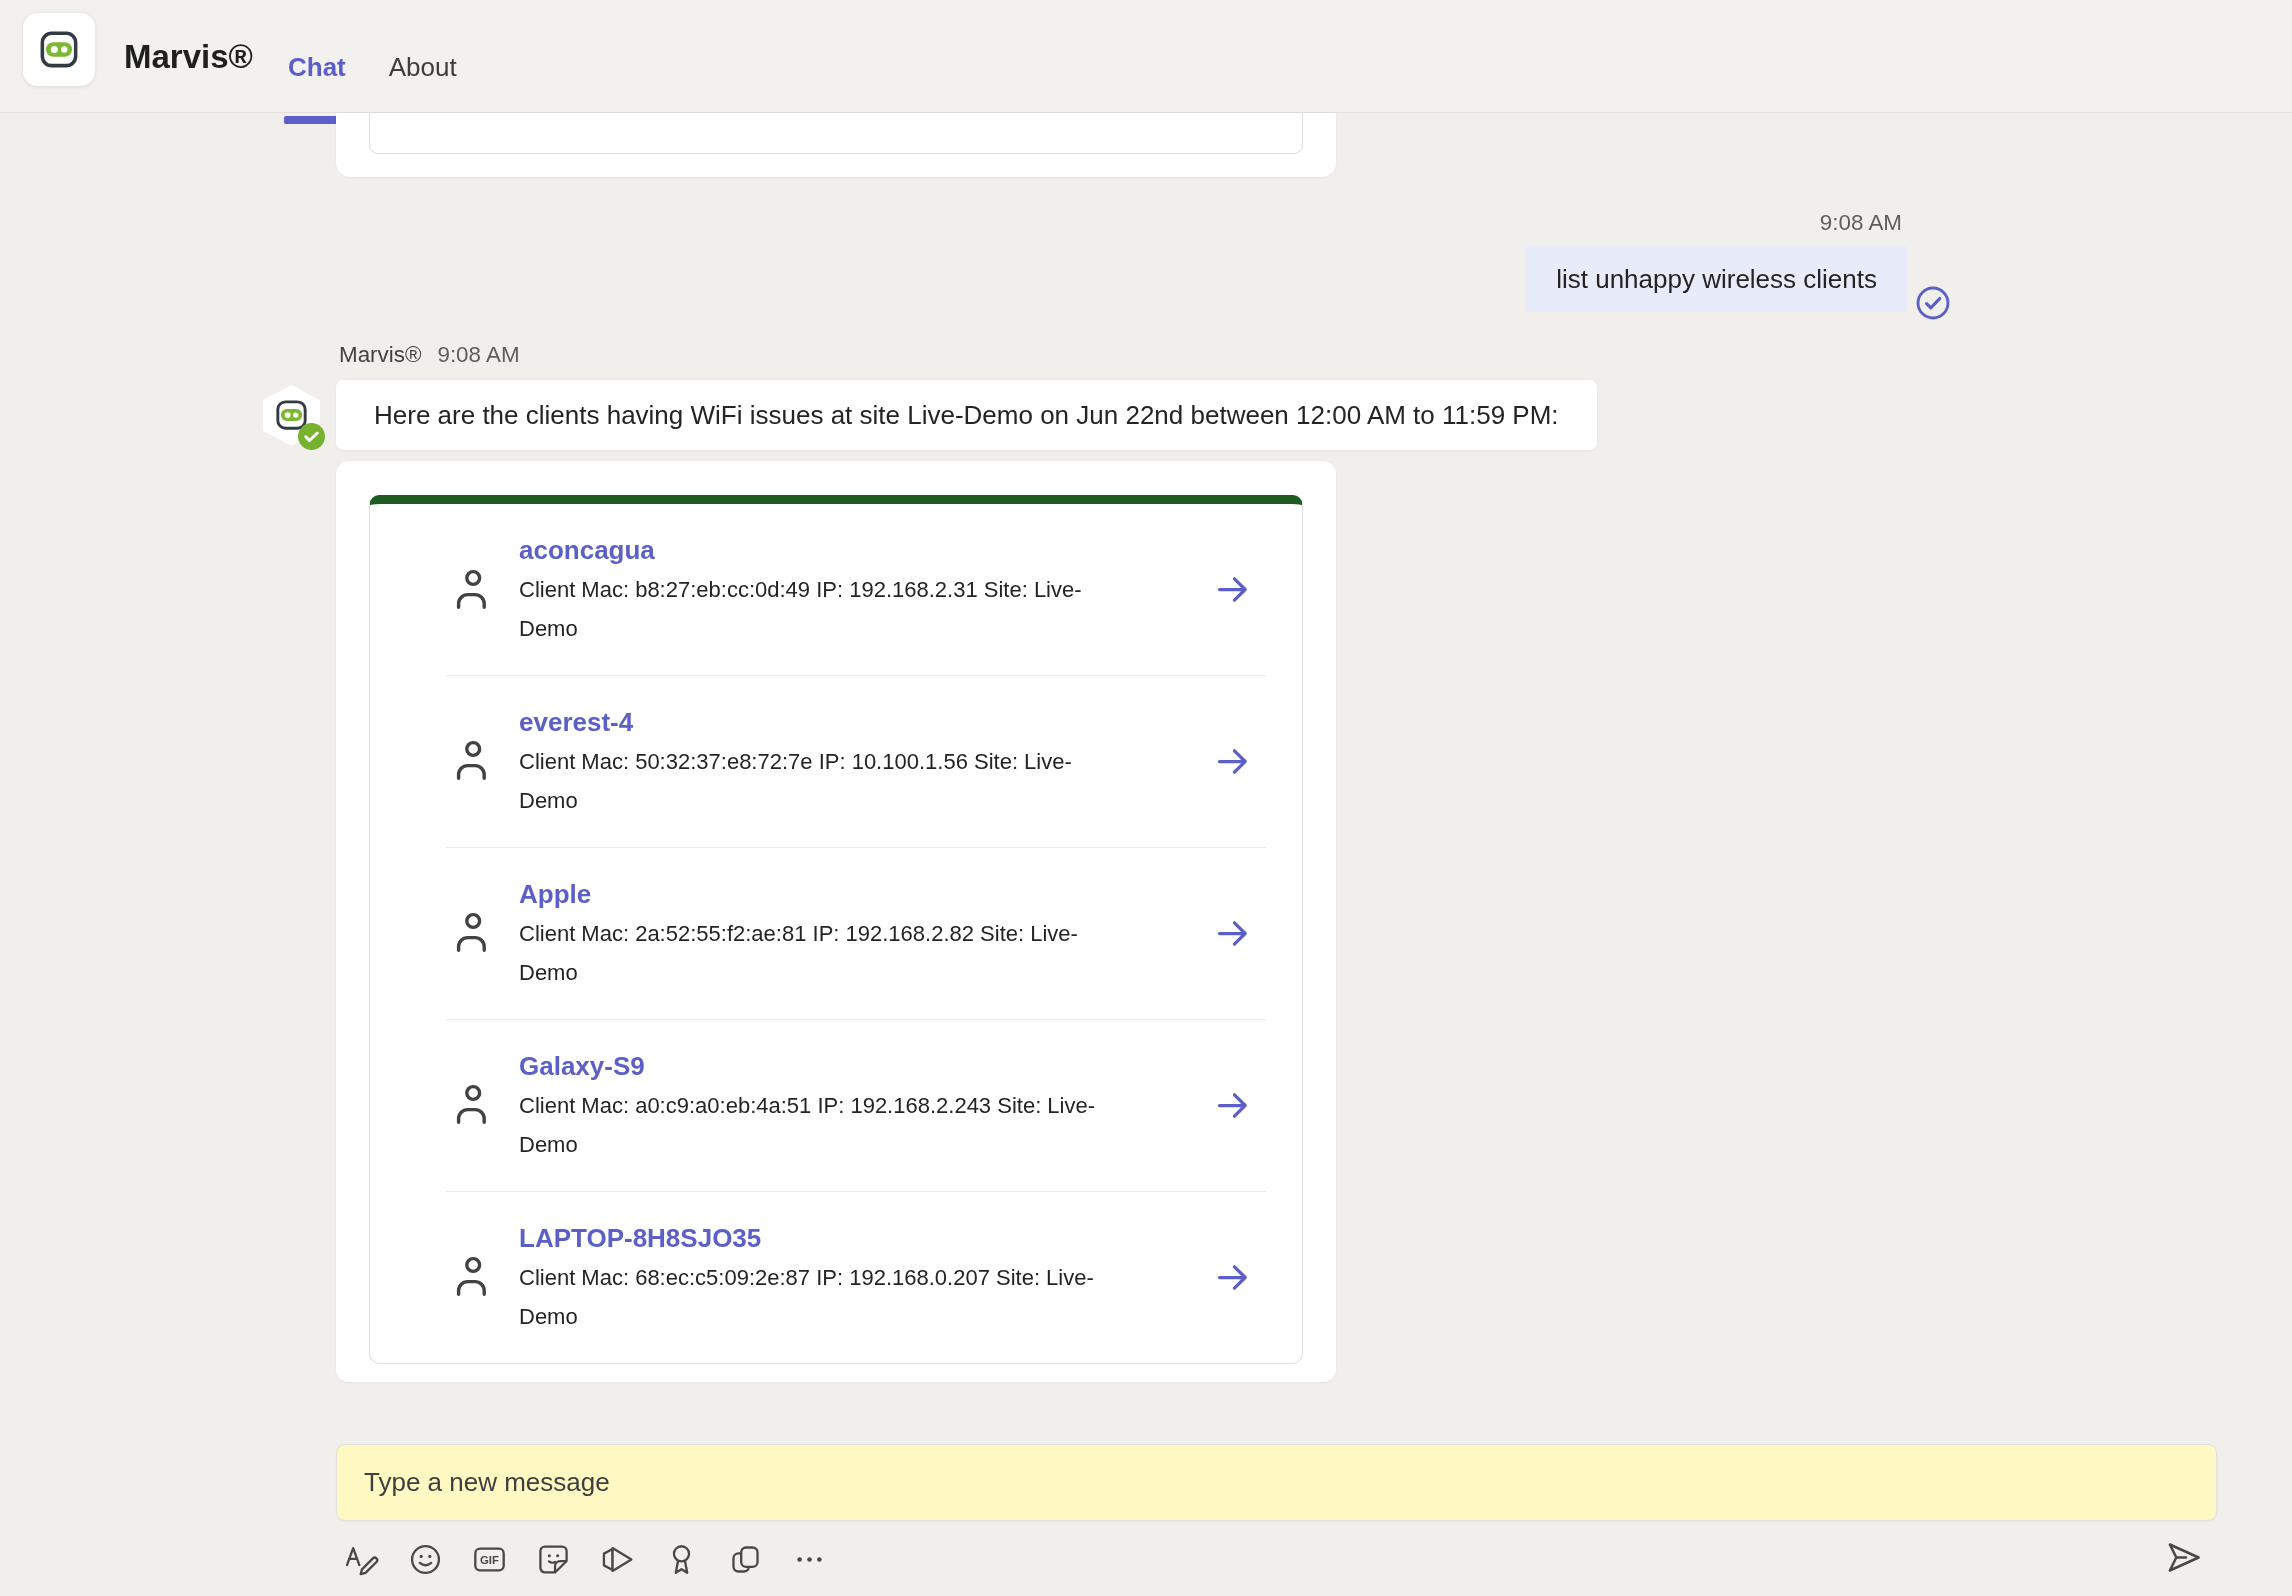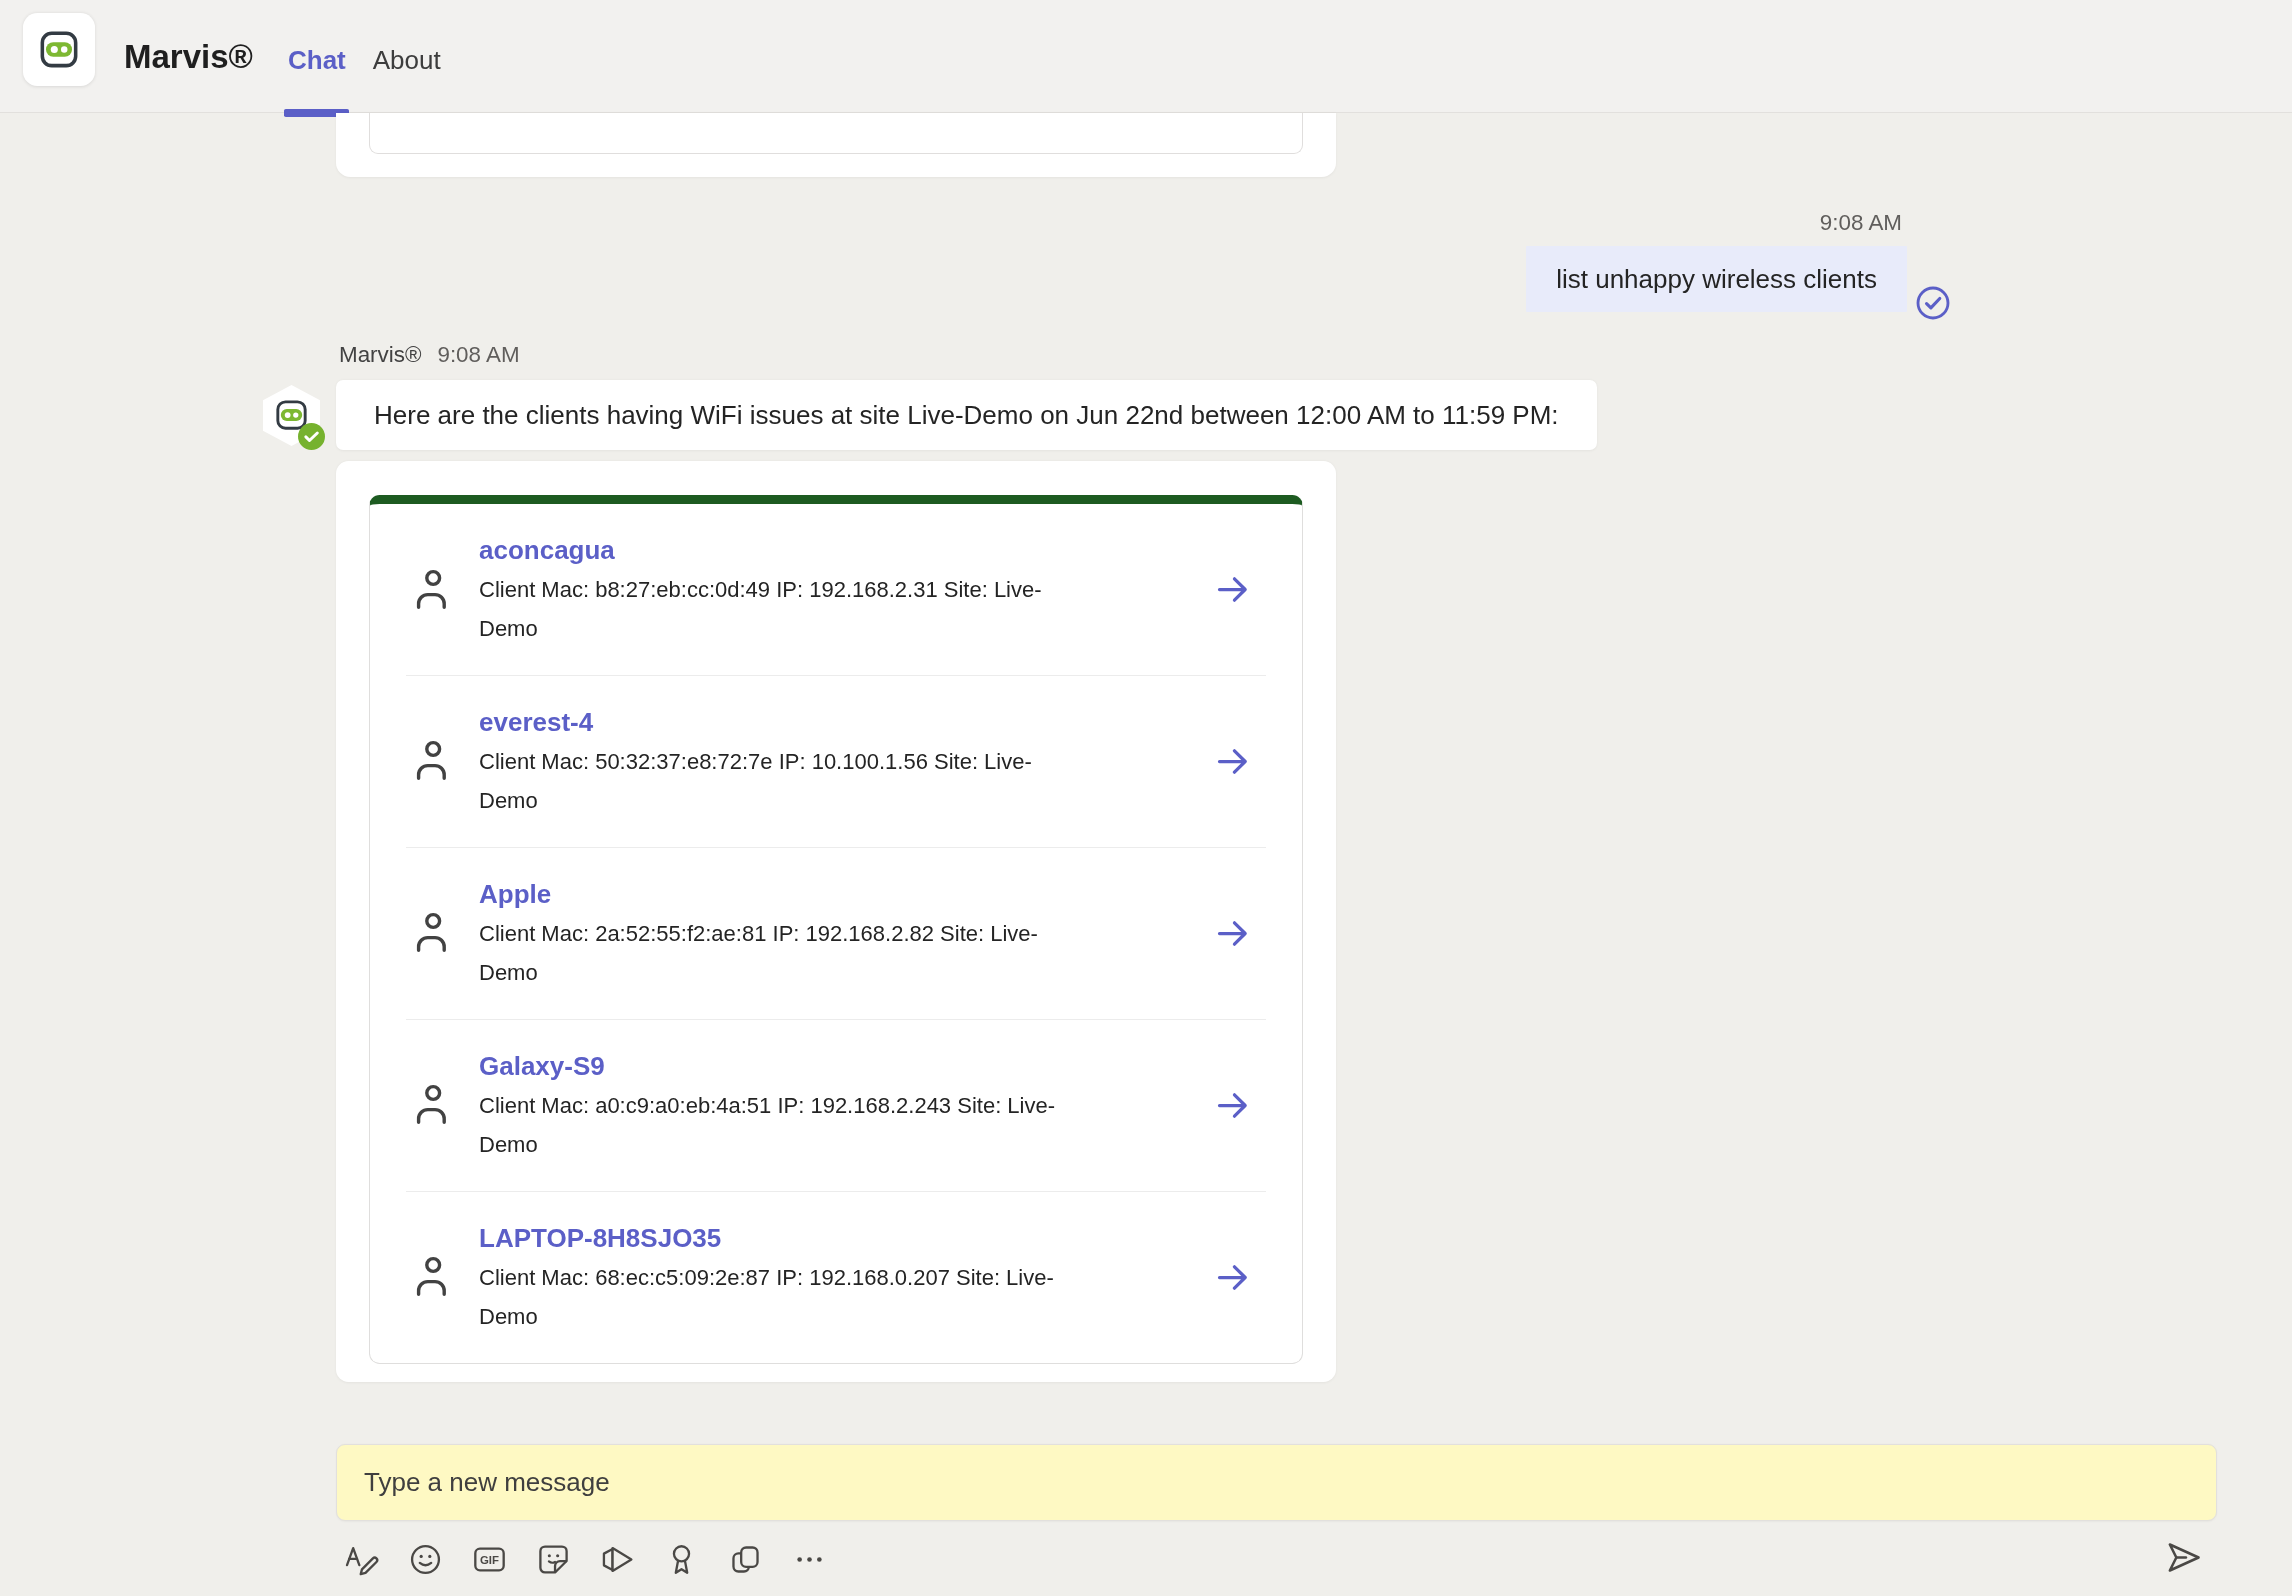--- a/index.html
+++ b/index.html
@@ -21,21 +21,21 @@
   .logo-tile{
     position:absolute; left:23px; top:13.4px; width:72px; height:73px;
     background:#fff; border-radius:14.3px;
     box-shadow:0 0.9px 3.6px rgba(0,0,0,.10);
     display:flex; align-items:center; justify-content:center;
   }
   .app-title{
     position:absolute; left:124px; top:0; height:113px; line-height:113px;
     font-size:33px; font-weight:700; color:#1f1f1f;
   }
-  .tab-bar{ position:absolute; left:288px; top:4px; height:113px; display:flex; gap:27px; }
+  .tab-bar{ position:absolute; left:288px; top:11px; height:113px; display:flex; gap:43px; }
   .tab{
     position:relative; height:113px; display:flex; align-items:center;
     font-size:26px; color:#3d3d3d; cursor:pointer;
   }
   .tab.active{ color:#5b5fc7; font-weight:700; }
   .tab.active::after{
     content:""; position:absolute; left:-3.6px; right:-3.6px; bottom:0; height:8px;
     background:#5b5fc7; border-radius:1.8px;
   }
 
@@ -85,21 +85,21 @@
   }
 
   
   .card-outer{
     position:absolute; left:336px; top:346px; width:1000px;
     background:#fff; border-radius:12.5px; padding:34px 33px 18px;
     box-shadow:0 0.9px 2.7px rgba(0,0,0,.05);
   }
   .card-inner{
     border:0.9px solid #dfdedd; border-top:9px solid #1d5b21; border-radius:10.7px;
-    background:#fff; overflow:hidden;
+    background:#fff; overflow:hidden;padding-left:40px;
   }
   .client-row{
     display:flex; align-items:center; padding:27px 0; cursor:pointer;
   }
   .person-wrap{ width:48px; margin:0 23px 0 38px; flex:none; display:flex; }
   .client-text{ width:592px; }
   .client-name{
     display:block; font-size:26px; font-weight:700; color:#5b5fc7;
     line-height:39px; text-decoration:none; cursor:pointer;
   }

